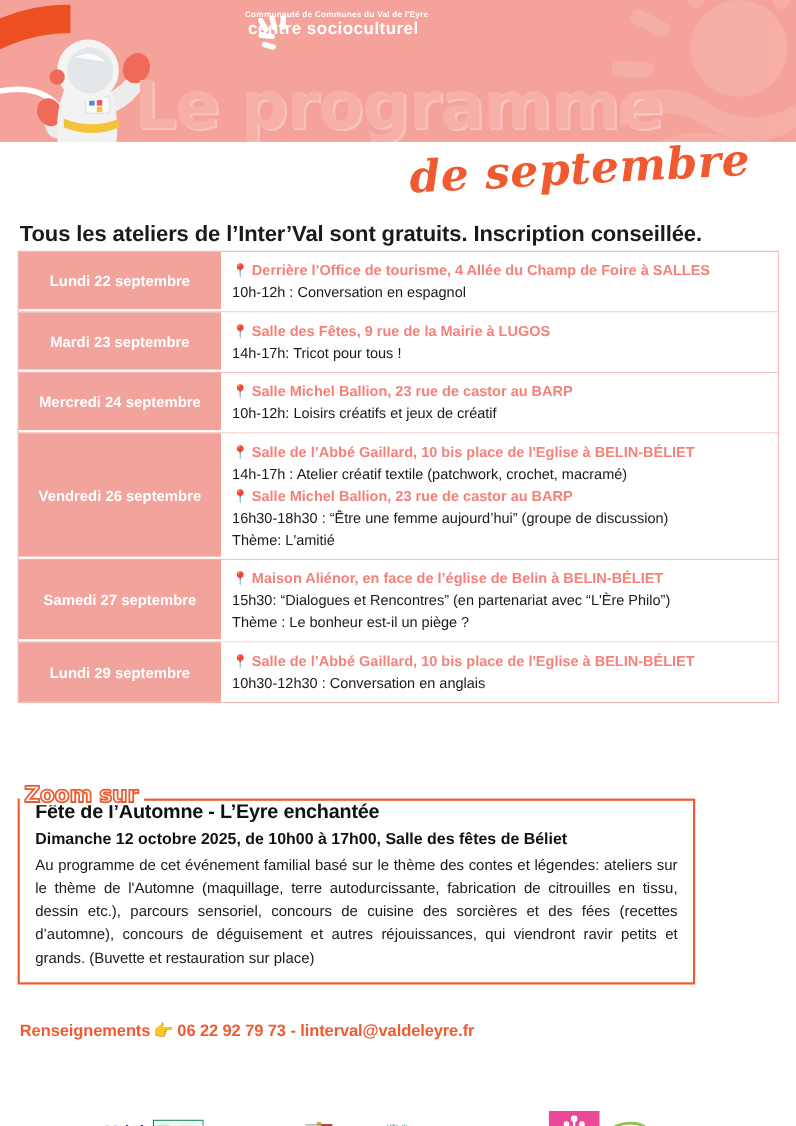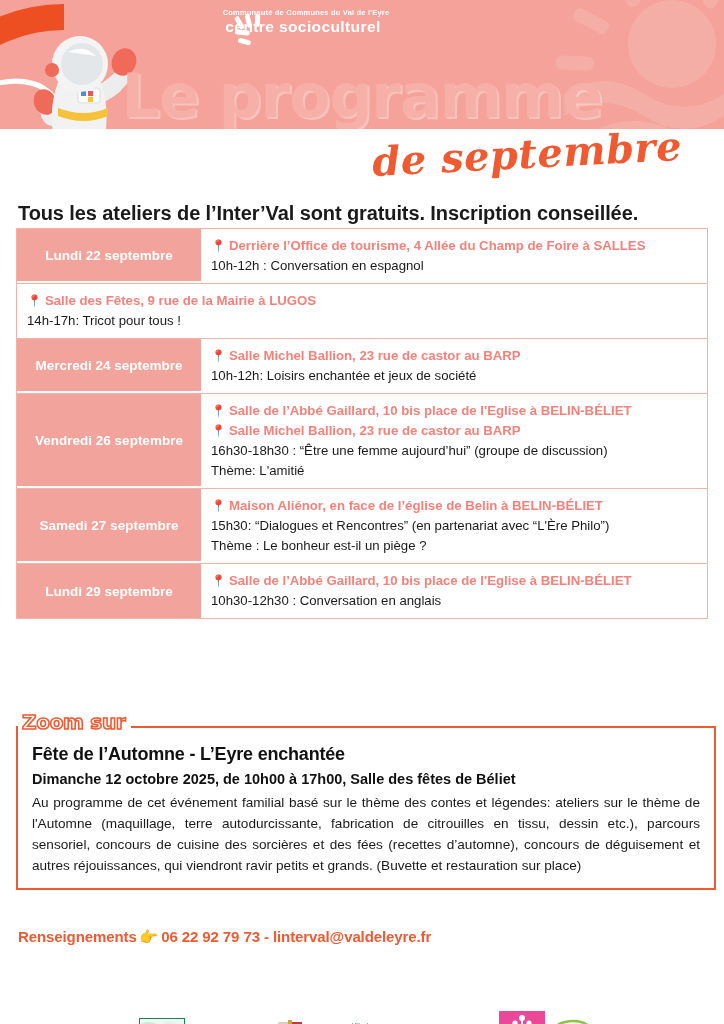--- a/index.html
+++ b/index.html
@@ -111,24 +111,24 @@
   }
   .pin{
     color:#e8392a;font-size:12px;margin-right:3px;
   }
   .desc{
     color:#1a1a1a;font-size:13.2px;line-height:20px;
   }
 
   
   .zoombox{
-    position:absolute;left:16px;top:726px;width:700px;
+    position:absolute;left:16px;top:726px;width:616px;
     border:2.5px solid #ef5a31;
     box-sizing:border-box;
-    padding:16px 14px 12px 14px;
+    padding:0 14px 12px 14px;
   }
   .zoom-label{
     position:absolute;left:18px;top:712px;
     background:#ffffff;
     padding:0 6px 0 4px;
     font-size:20px;font-weight:800;
     color:#ffffff;
     -webkit-text-stroke:1.6px #ef5a31;
     letter-spacing:-.3px;
     font-family:"DejaVu Sans", sans-serif;
@@ -271,38 +271,40 @@
 
   <div class="row">
     <div class="daycell">Lundi 22 septembre</div>
     <div class="contentcell">
       <div class="place"><span class="pin">📍</span><span>Derrière l’Office de tourisme, 4 Allée du Champ de Foire à SALLES</span></div>
       <div class="desc">10h-12h : Conversation en espagnol</div>
     </div>
   </div>
 
   <div class="row">
+    <div class="daycell">Mardi 23 septembre</div>
     <div class="contentcell">
       <div class="place"><span class="pin">📍</span><span>Salle des Fêtes, 9 rue de la Mairie à LUGOS</span></div>
       <div class="desc">14h-17h: Tricot pour tous !</div>
     </div>
   </div>
 
   <div class="row">
     <div class="daycell">Mercredi 24 septembre</div>
     <div class="contentcell">
       <div class="place"><span class="pin">📍</span><span>Salle Michel Ballion, 23 rue de castor au BARP</span></div>
-      <div class="desc">10h-12h: Loisirs enchantée et jeux de société</div>
+      <div class="desc">10h-12h: Loisirs créatifs et jeux de créatif</div>
     </div>
   </div>
 
   <div class="row">
     <div class="daycell">Vendredi 26 septembre</div>
     <div class="contentcell">
       <div class="place"><span class="pin">📍</span><span>Salle de l’Abbé Gaillard, 10 bis place de l'Eglise à BELIN-BÉLIET</span></div>
+      <div class="desc">14h-17h : Atelier créatif textile (patchwork, crochet, macramé)</div>
       <div class="place"><span class="pin">📍</span><span>Salle Michel Ballion, 23 rue de castor au BARP</span></div>
       <div class="desc">16h30-18h30 : “Être une femme aujourd’hui” (groupe de discussion)</div>
       <div class="desc">Thème: L'amitié</div>
     </div>
   </div>
 
   <div class="row">
     <div class="daycell">Samedi 27 septembre</div>
     <div class="contentcell">
       <div class="place"><span class="pin">📍</span><span>Maison Aliénor, en face de l’église de Belin à BELIN-BÉLIET</span></div>

